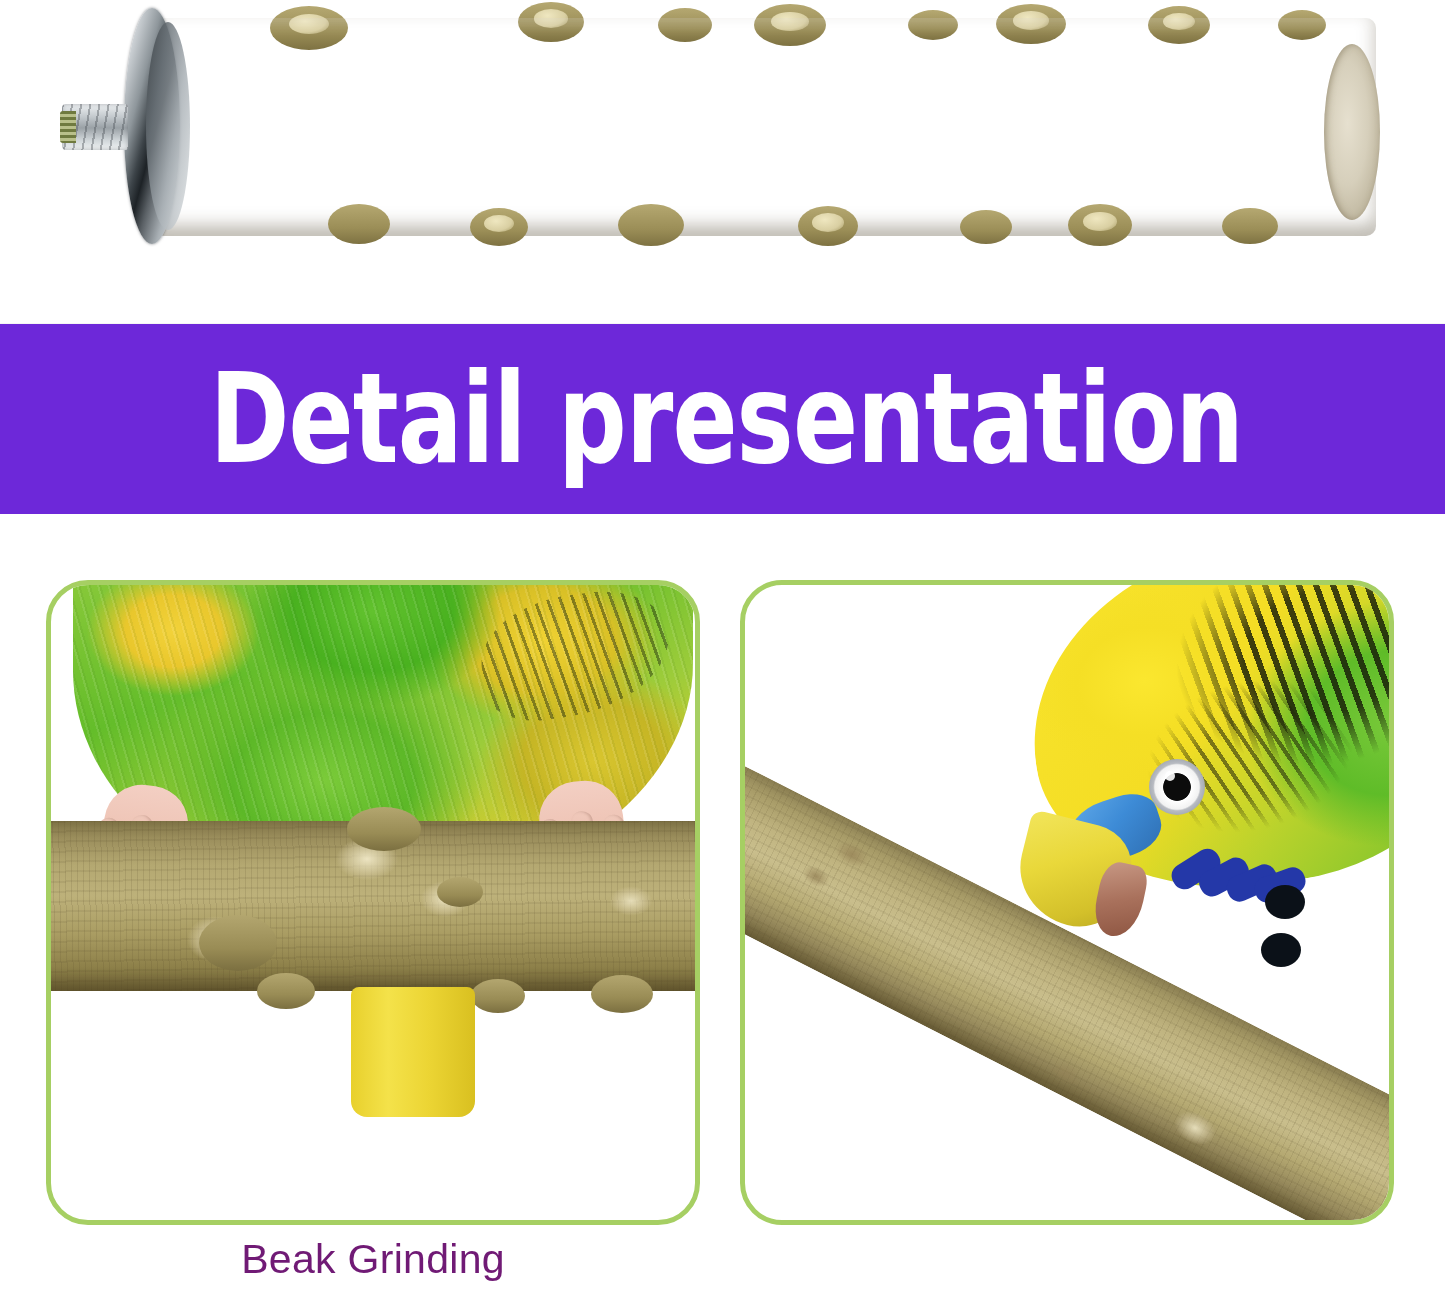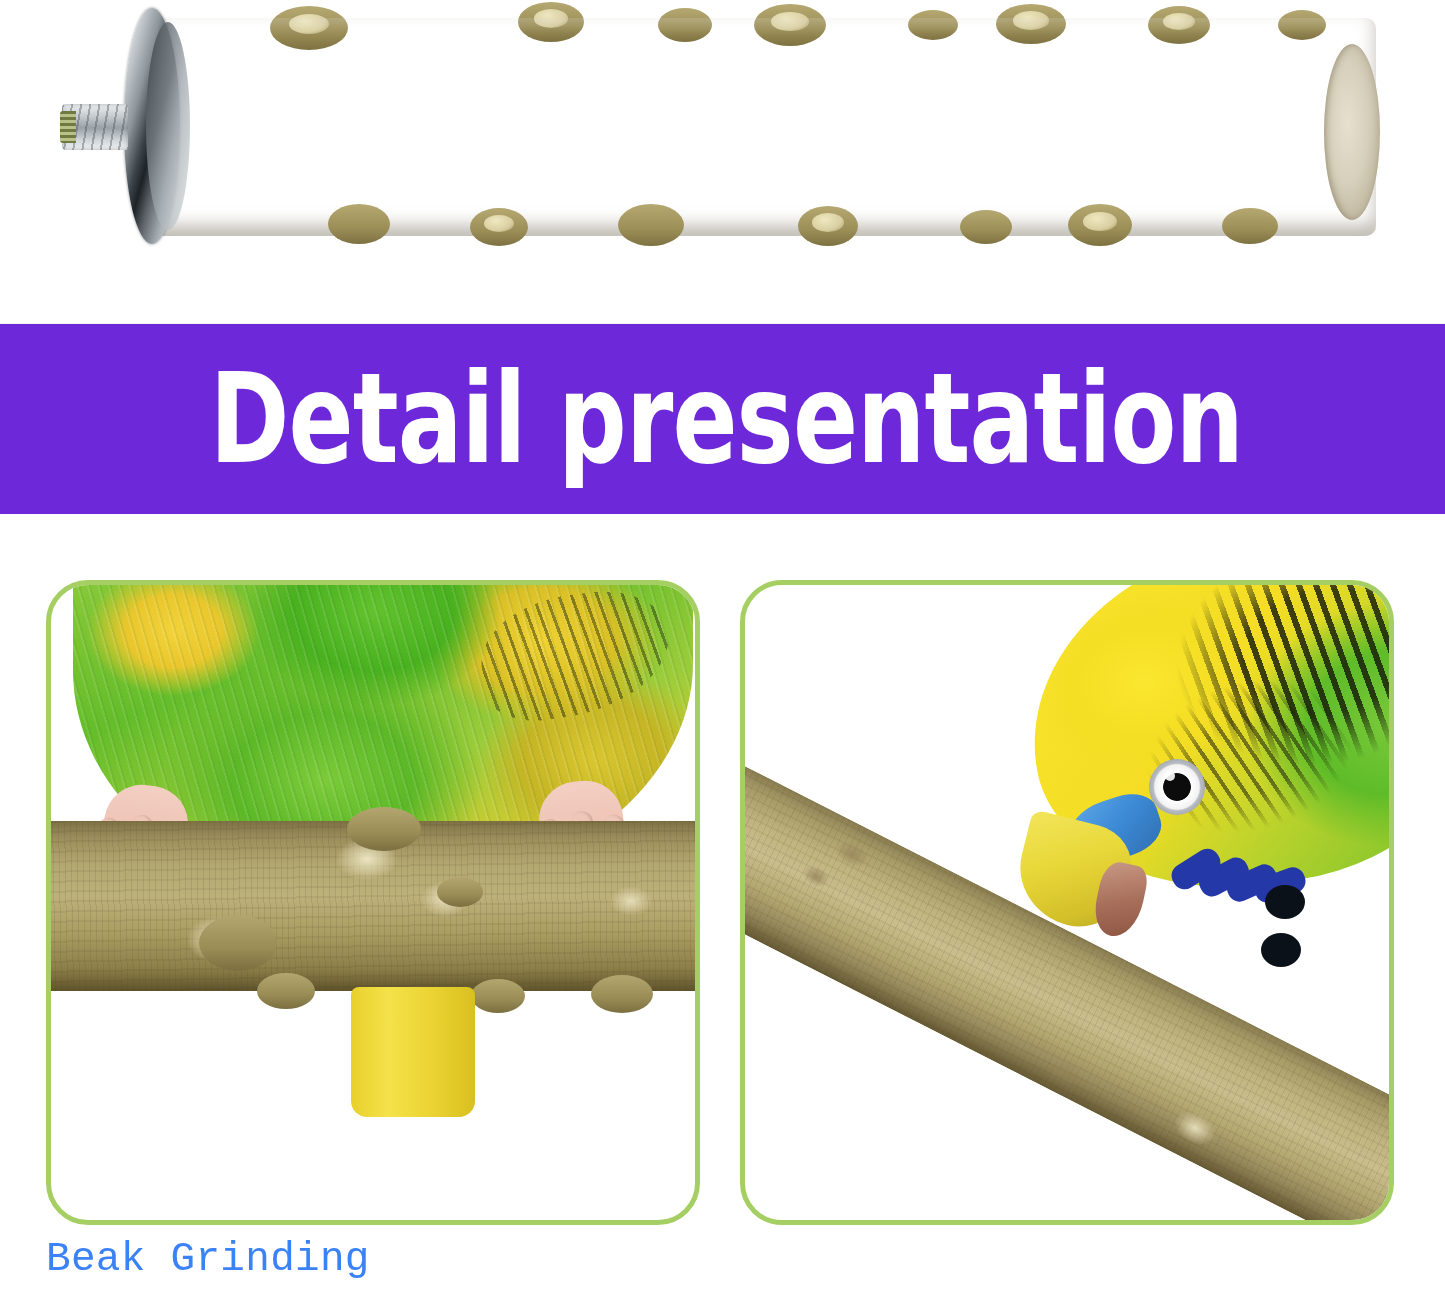--- a/index.html
+++ b/index.html
@@ -208,23 +208,23 @@
     overflow: hidden;
     box-sizing: border-box;
   }
   .panel.left  { left: 46px; }
   .panel.right { left: 740px; }
 
   .panel-caption {
     position: absolute;
     top: 722px;
     width: 654px;
-    text-align: left;
-    color: #3b82f6;
-    font-family: Liberation Mono, monospace;
+    text-align: center;
+    color: #701a75;
+    font-family: Liberation Sans, sans-serif;
     font-size: 41px;
     font-weight: 400;
     letter-spacing: .3px;
   }
   .panel-caption.left  { left: 46px; }
   .panel-caption.right { left: 740px; }
 
   
   .budgie-body {
     position: absolute;

